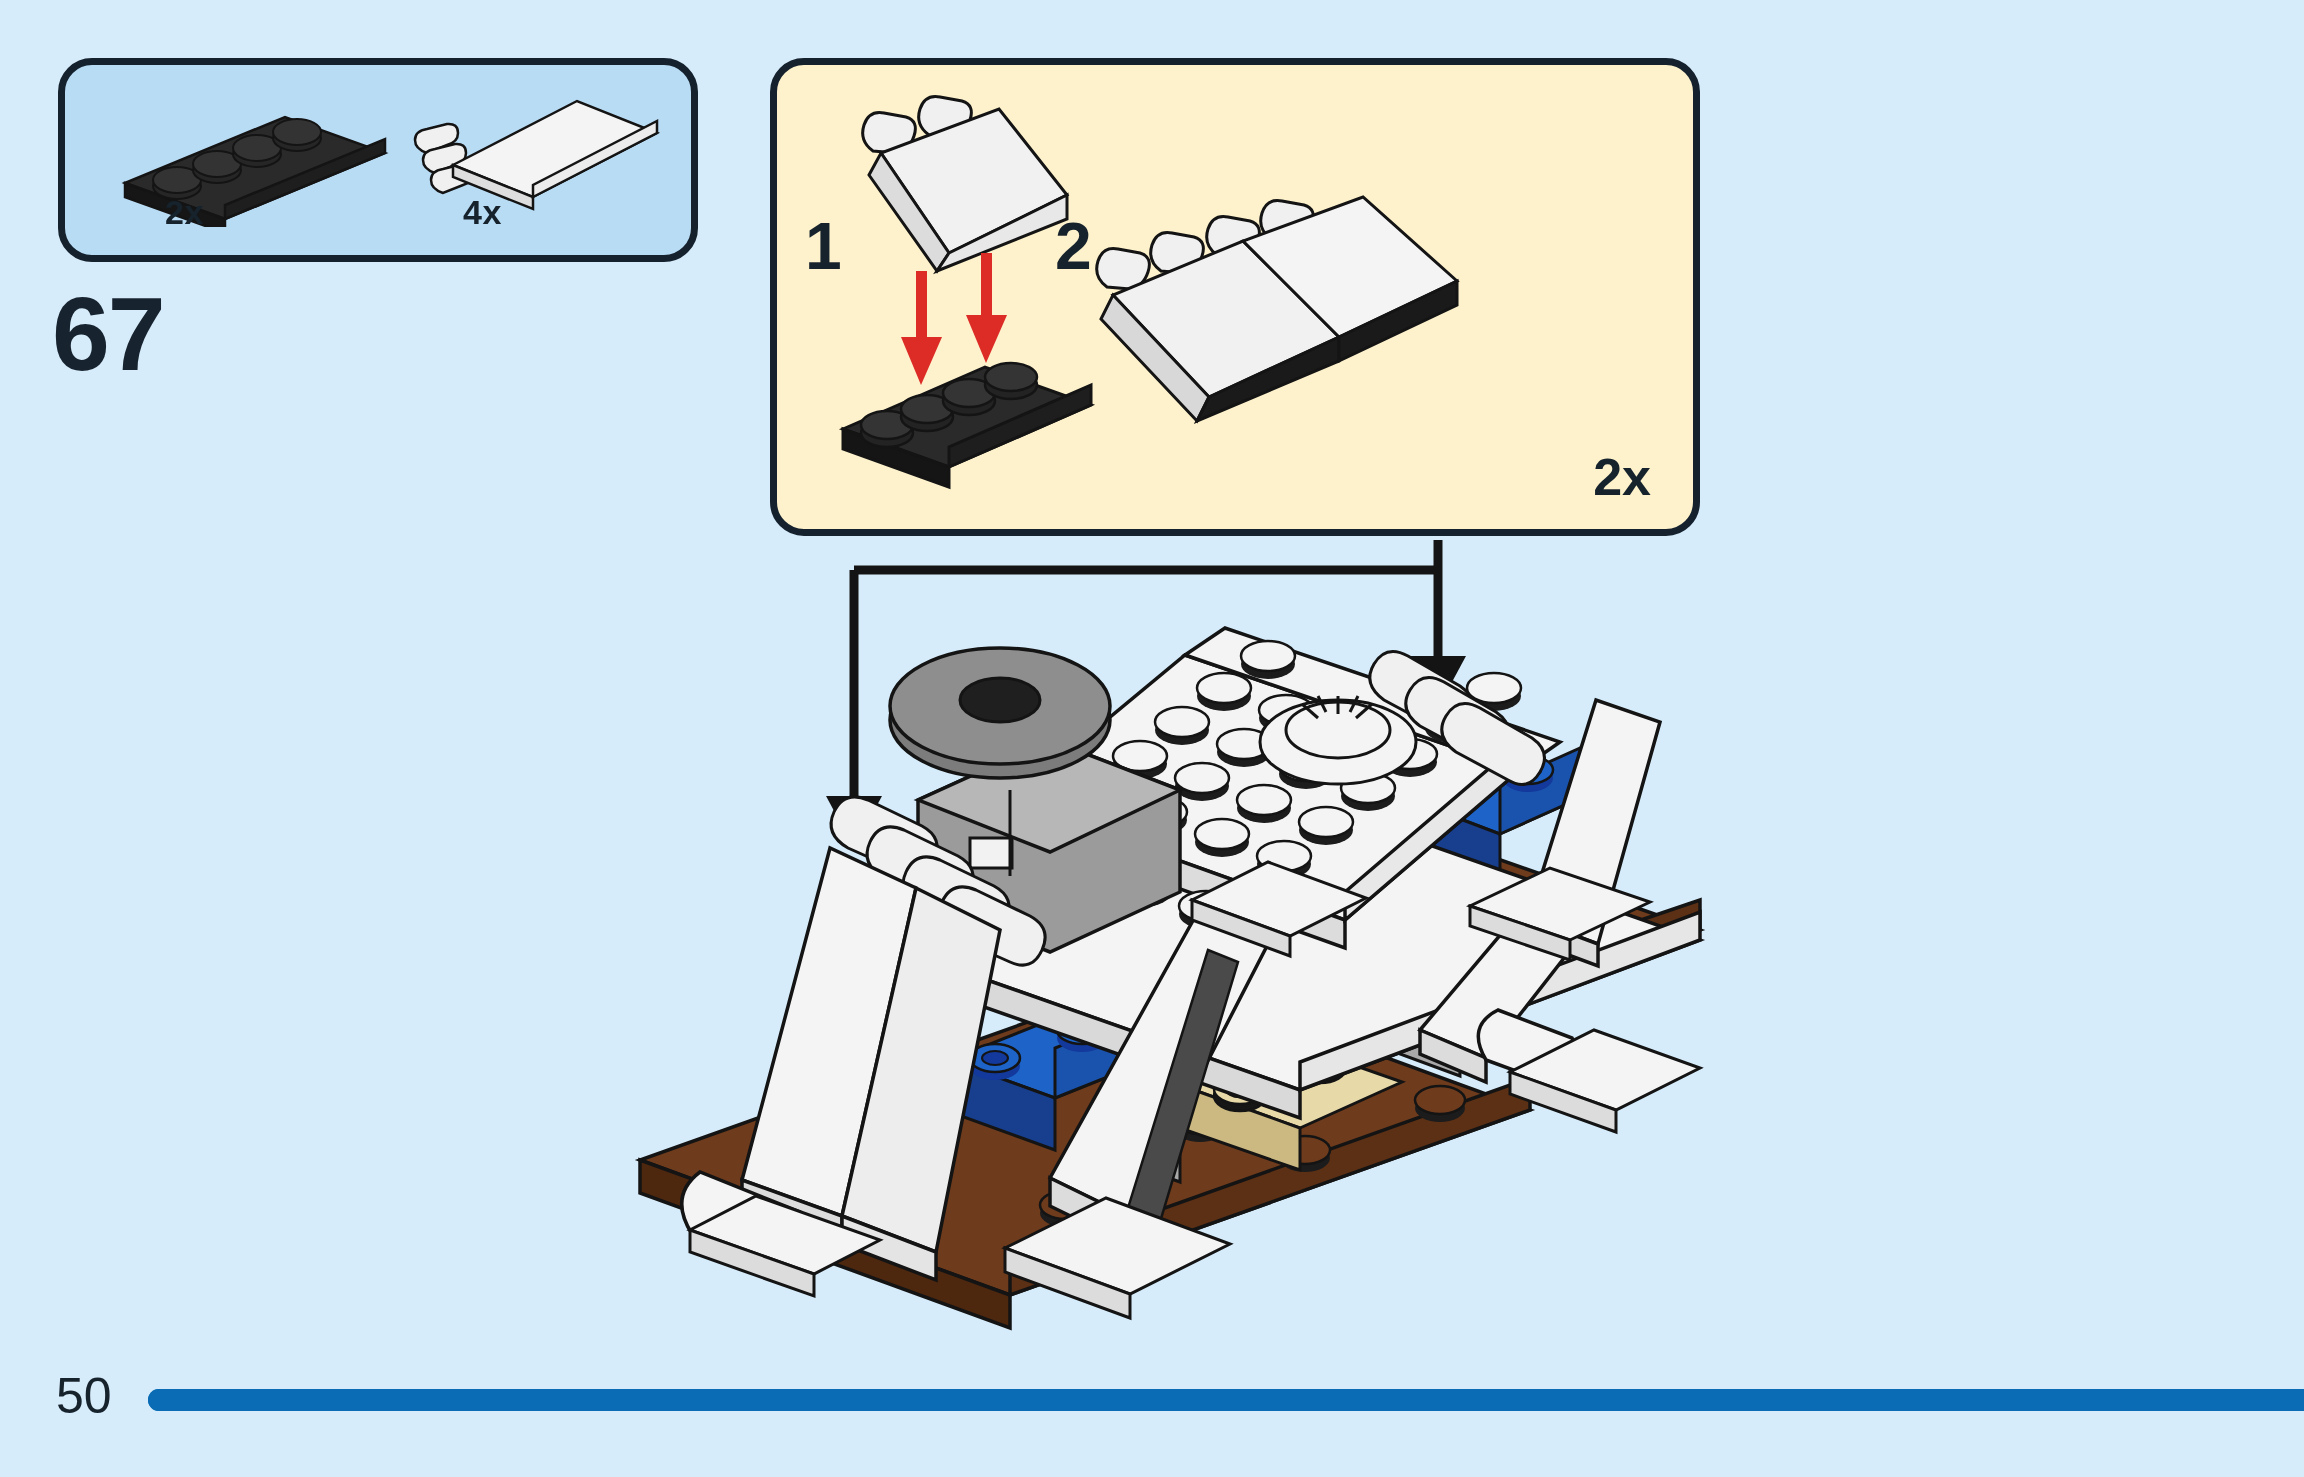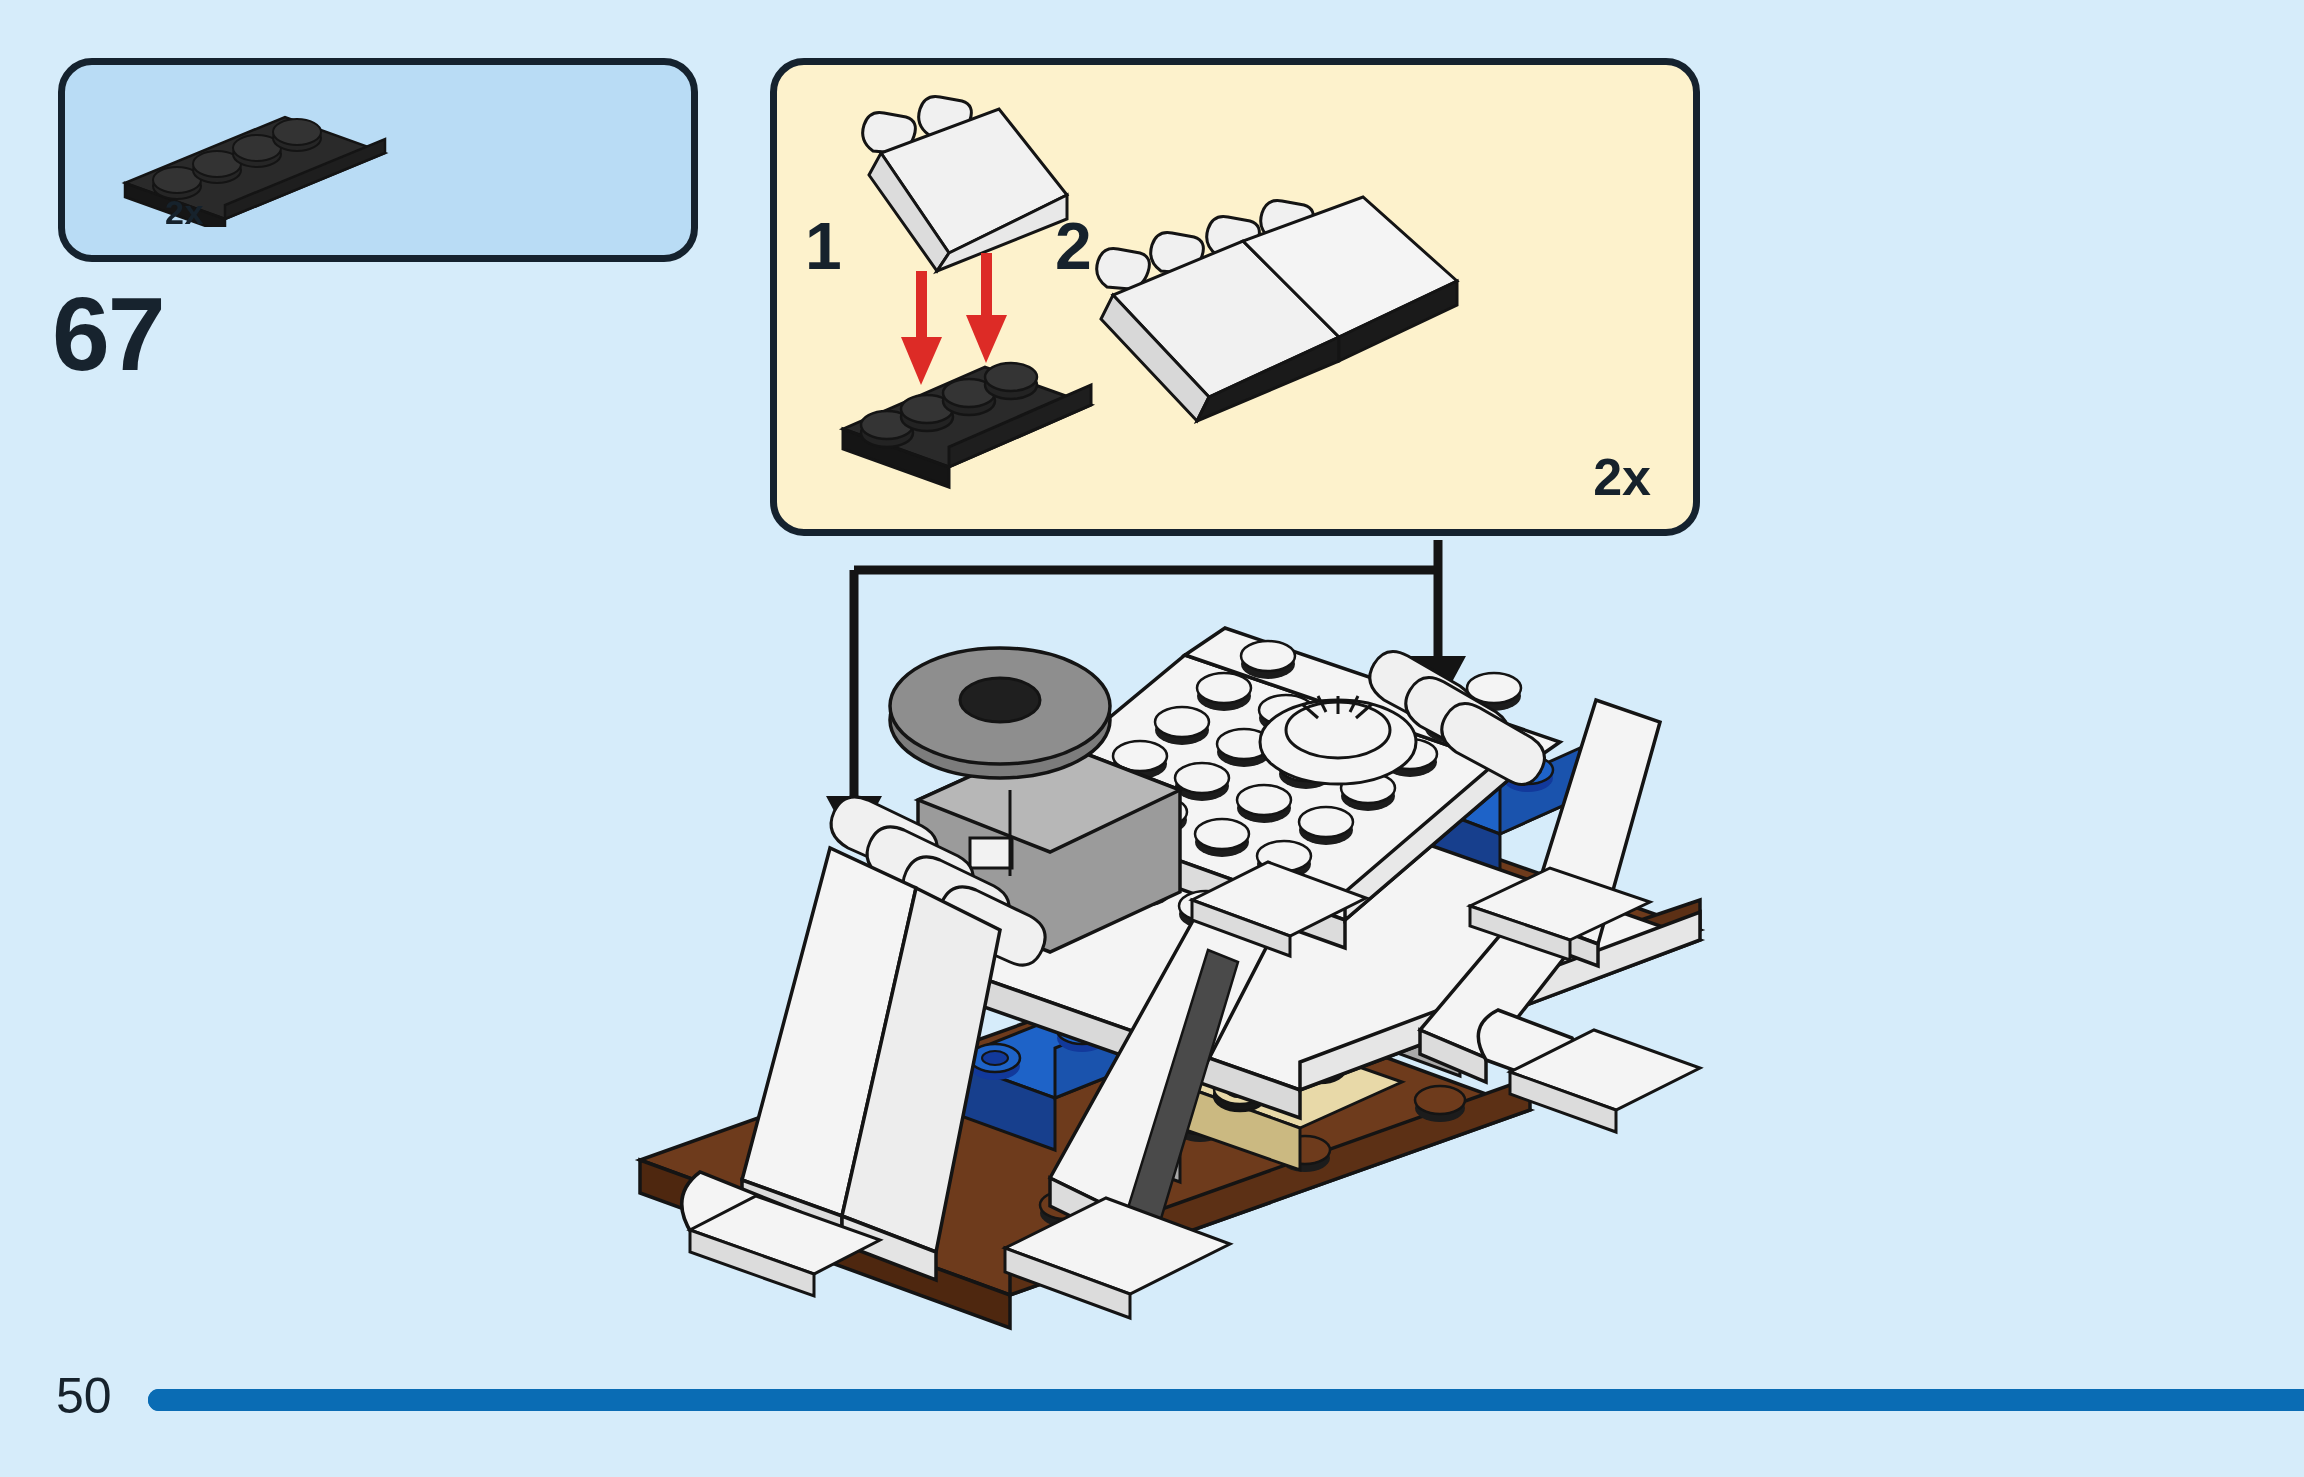--- a/index.html
+++ b/index.html
@@ -134,20 +134,35 @@
         <ellipse cx="102" cy="77" rx="24" ry="13" fill="#333333"></ellipse>
         <ellipse cx="142" cy="67" rx="24" ry="13" fill="#262626"></ellipse>
         <ellipse cx="142" cy="61" rx="24" ry="13" fill="#333333"></ellipse>
         <ellipse cx="182" cy="51" rx="24" ry="13" fill="#262626"></ellipse>
         <ellipse cx="182" cy="45" rx="24" ry="13" fill="#333333"></ellipse>
       </g>
     </svg>
     <span class="part-qty" style="left:70px; top:128px;">2x</span>
   </div>
 
+  <div class="part-slot" style="left:330px; width:290px;">
+    <svg width="280" height="140" viewBox="0 0 280 140" style="position:absolute;left:10px;top:10px;">
+
+      <g fill="#f0f0f0" stroke="#141414" stroke-width="2.5">
+        <path d="M22,78 q-12,-4 -12,-13 q0,-9 12,-11 l20,-5 q11,-1 11,9 q0,9 -11,12 z"></path>
+        <path d="M30,98 q-12,-4 -12,-13 q0,-9 12,-11 l20,-5 q11,-1 11,9 q0,9 -11,12 z"></path>
+        <path d="M38,118 q-12,-4 -12,-13 q0,-9 12,-11 l20,-5 q11,-1 11,9 q0,9 -11,12 z"></path>
+      </g>
+
+      <polygon points="48,90 128,122 252,58 172,26" fill="#f4f4f4" stroke="#141414" stroke-width="2.5"></polygon>
+      <polygon points="48,90 128,122 128,134 48,102" fill="#dedede" stroke="#141414" stroke-width="2.5"></polygon>
+      <polygon points="128,122 252,58 252,46 128,110" fill="#ececec" stroke="#141414" stroke-width="2.5"></polygon>
+    </svg>
+    <span class="part-qty" style="left:68px; top:128px;">4x</span>
+  </div>
 </div>
 
 <div id="step-number">67</div>
 
 <div id="subassembly-box">
 
   <span class="sub-step-num" style="left:28px; top:148px;">1</span>
 
   <span class="sub-step-num" style="left:278px; top:148px;">2</span>
 

